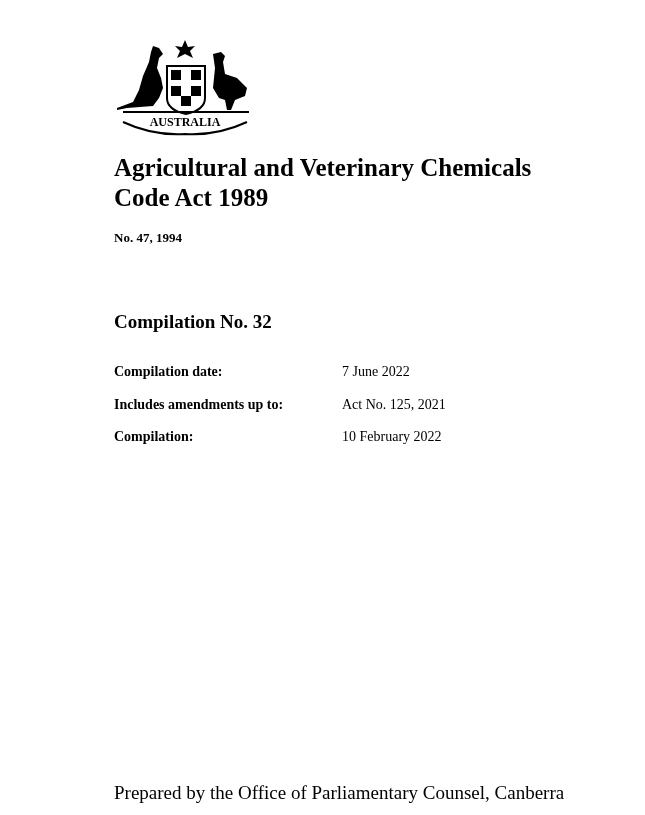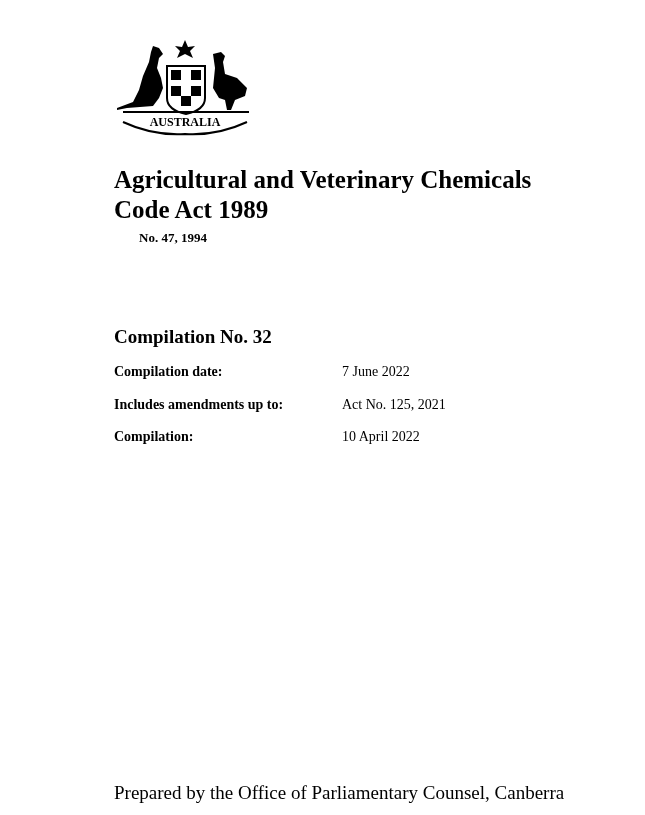--- a/index.html
+++ b/index.html
@@ -1,21 +1,21 @@
 <!DOCTYPE html>
 <html><head>
 <meta charset="utf-8">
 <style>
   html, body { margin:0; padding:0; background:#ffffff; }
   body { width:645px; height:815px; position:relative; overflow:hidden;
          font-family:"Liberation Serif", "DejaVu Serif", serif; color:#000; }
   .crest { position:absolute; left:113px; top:38px; width:142px; height:100px; }
-  .title { position:absolute; left:114px; top:165px; font-size:25px; font-weight:bold; line-height:30px; margin:0; }
-  .actno { position:absolute; left:114px; top:230px; font-size:13px; font-weight:bold;margin-left:25px; }
-  .compno { position:absolute; left:114px; top:326px; font-size:19px; font-weight:bold; }
+  .title { position:absolute; left:114px; top:153px; font-size:25px; font-weight:bold; line-height:30px; margin:0; }
+  .actno { position:absolute; left:114px; top:230px; font-size:13px; font-weight:bold; }
+  .compno { position:absolute; left:114px; top:311px; font-size:19px; font-weight:bold; }
   .row { position:absolute; left:114px; font-size:14px; }
   .row .lbl { position:absolute; left:0; font-weight:bold; white-space:nowrap; }
   .row .val { position:absolute; left:228px; white-space:nowrap; }
   .footer { position:absolute; left:114px; top:782px; font-size:19px; white-space:nowrap; }
 </style>
 </head>
 <body>
 
 <div class="crest">
   <svg width="142" height="100" viewBox="0 0 142 100">
@@ -51,16 +51,16 @@
 <div class="row" style="top:364px;">
   <span class="lbl">Compilation date:</span>
   <span class="val">7 June 2022</span>
 </div>
 <div class="row" style="top:397px;">
   <span class="lbl">Includes amendments up to:</span>
   <span class="val">Act No. 125, 2021</span>
 </div>
 <div class="row" style="top:429px;">
   <span class="lbl">Compilation:</span>
-  <span class="val">10 April 2022</span>
+  <span class="val">10 February 2022</span>
 </div>
 
 <div class="footer">Prepared by the Office of Parliamentary Counsel, Canberra</div>
 
 </body></html>

